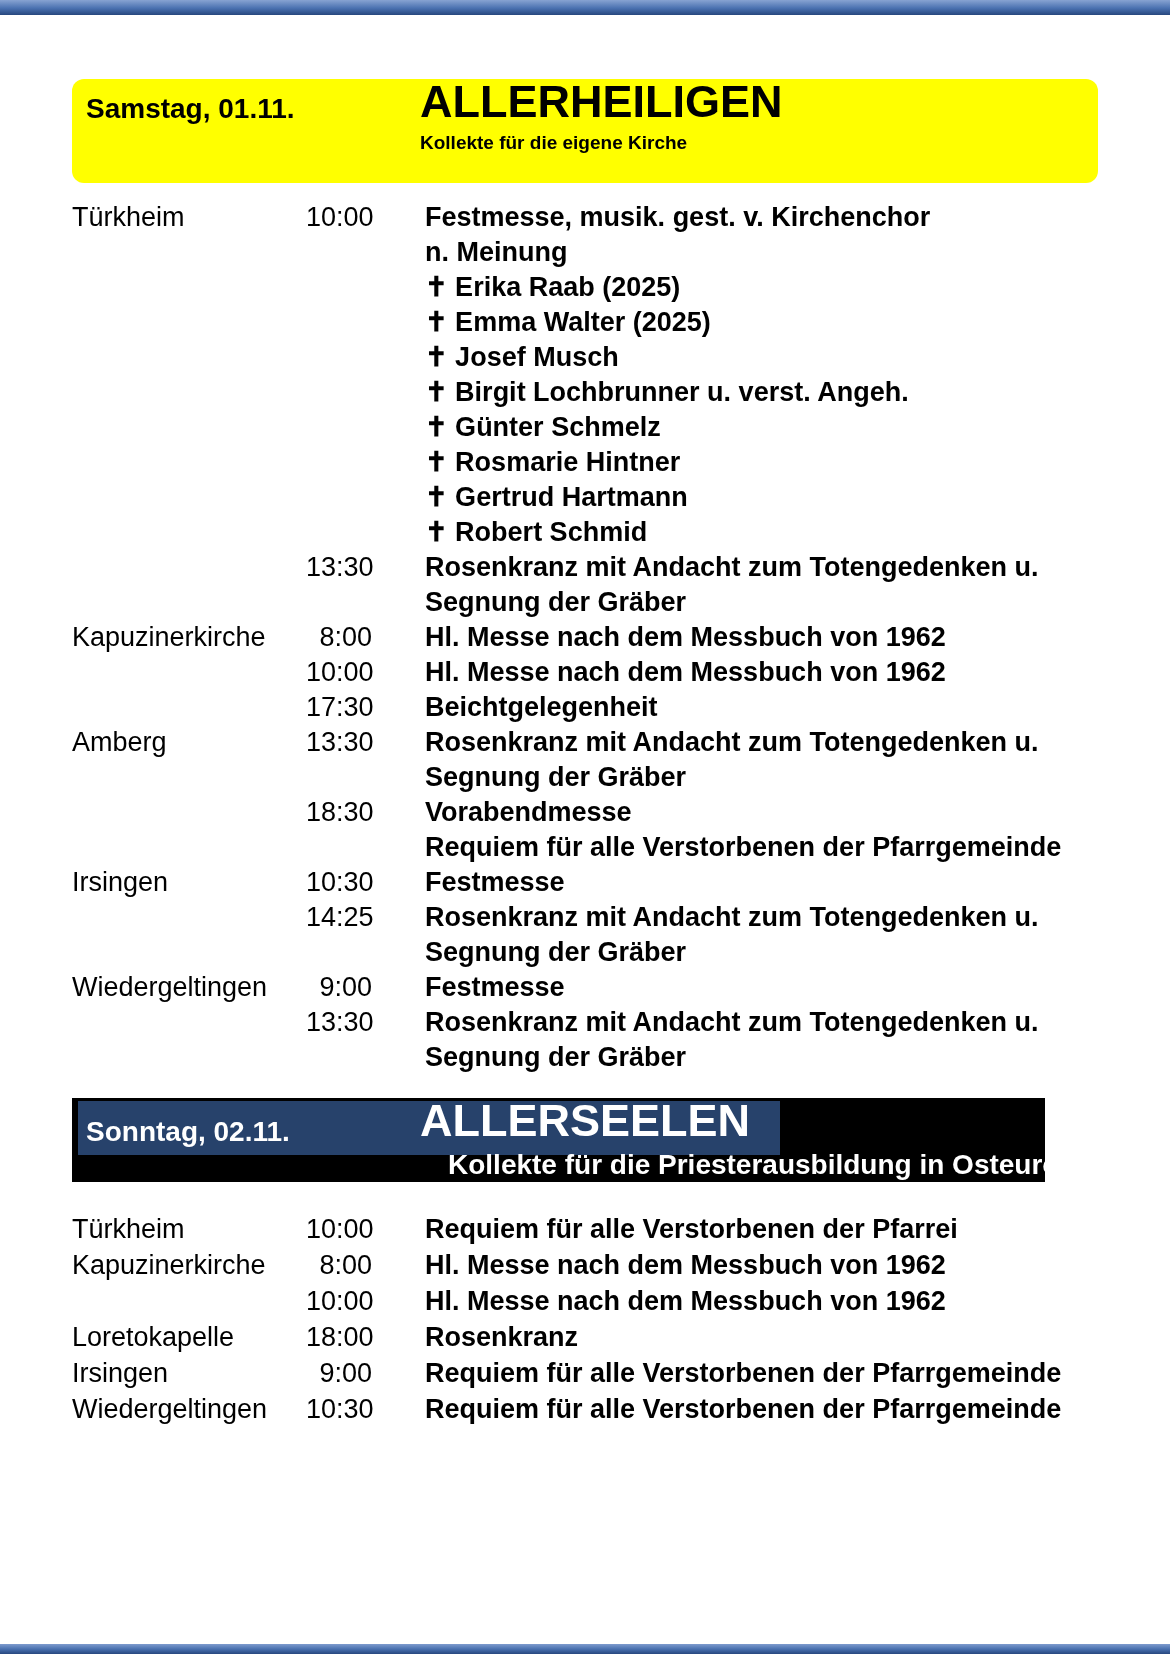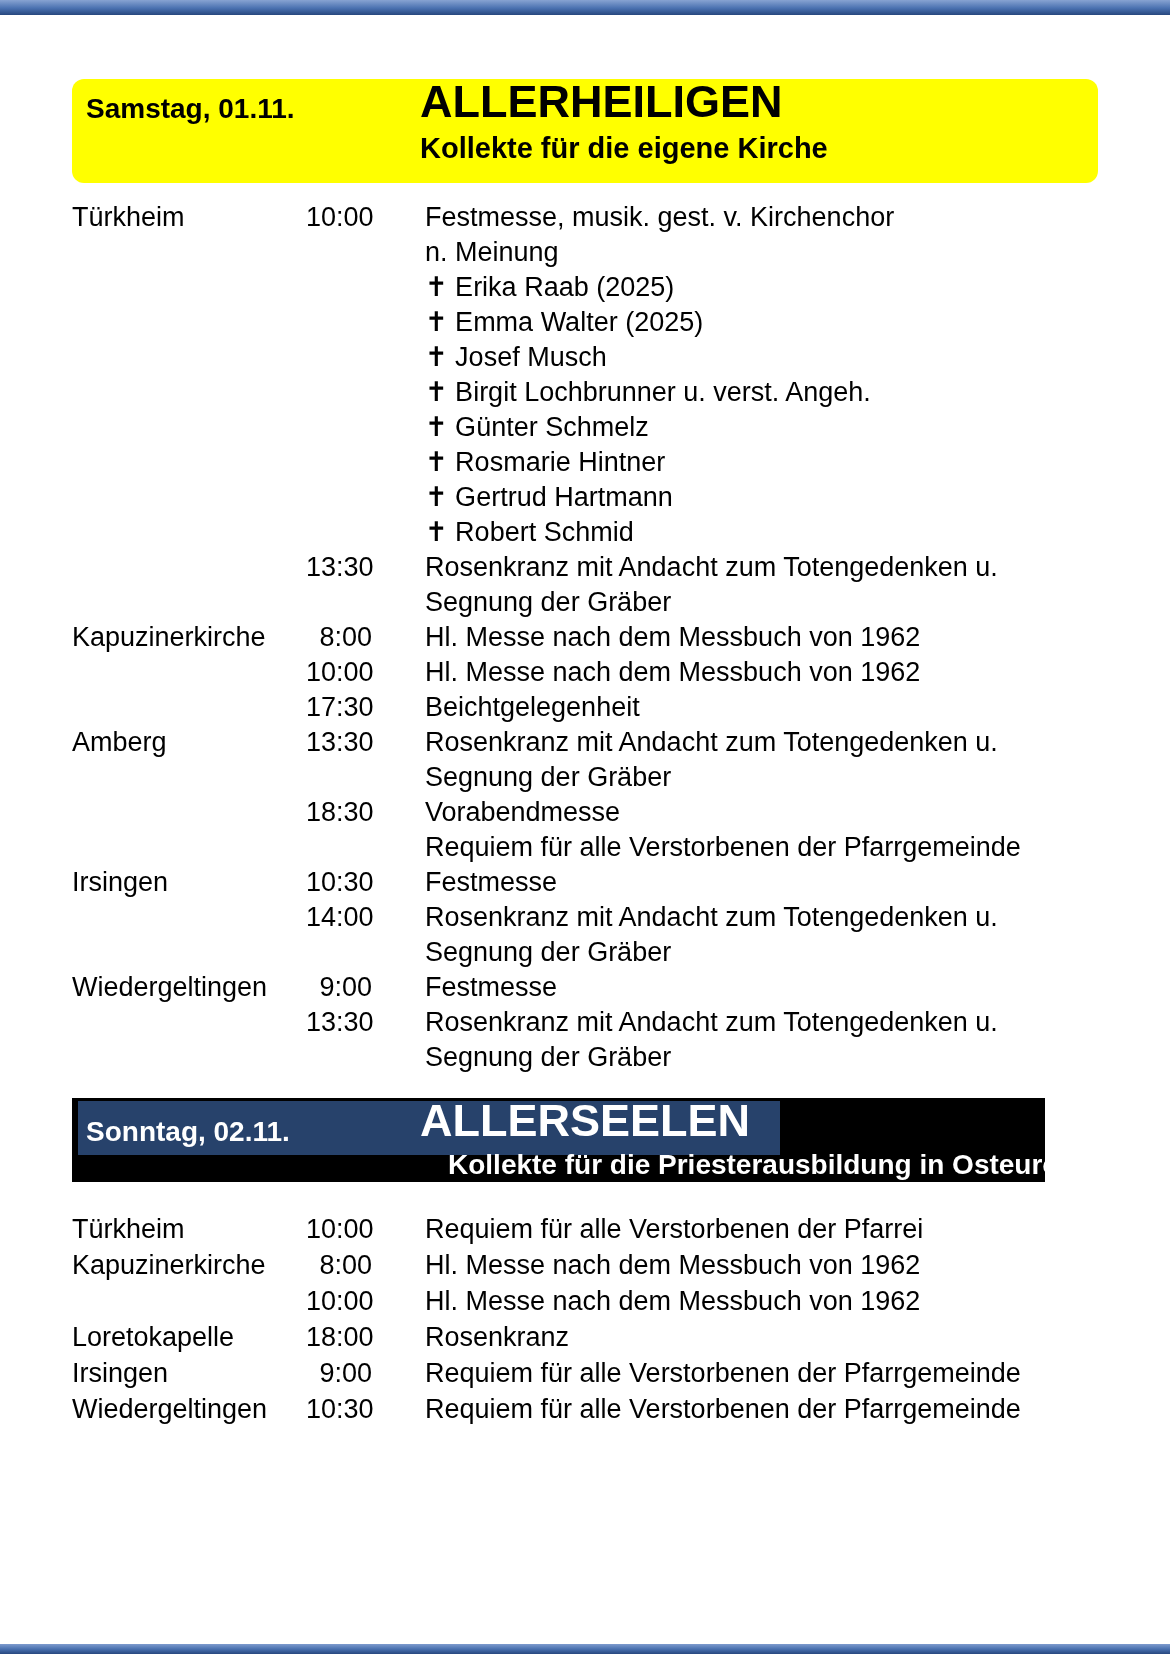--- a/index.html
+++ b/index.html
@@ -24,32 +24,32 @@
   .content{position:absolute;left:72px;top:79px;width:1039px;}
 
   
   .hdr{position:relative;}
   .hdr-yellow{width:1026px;height:104px;background:var(--header-yellow,#ff0);border-radius:12px;}
   .hdr-black{width:973px;height:84px;background:var(--band-black,#000);color:var(--band-text,#fff);margin-top:23px;}
   .navy-box{position:absolute;left:6px;top:3px;width:702px;height:54px;background:var(--band-navy,#27426b);}
   .day-label{position:absolute;left:14px;top:14px;font-size:28px;font-weight:bold;z-index:2;white-space:nowrap;}
   .hdr-black .day-label{top:18px;}
   .hdr-title{position:absolute;left:348px;top:-2px;font-size:45px;line-height:50px;font-weight:bold;z-index:2;white-space:nowrap;}
-  .hdr-sub{position:absolute;left:348px;top:53px;font-size:29px;font-weight:bold;z-index:2;white-space:nowrap;}
+  .hdr-sub{position:absolute;left:348px;top:53px;font-size:19px;font-weight:bold;z-index:2;white-space:nowrap;}
   .hdr-black .hdr-sub{top:51px;font-size:28px;margin-left:28px;}
 
   
   .rows{margin-top:17px;}
   .rows.sunday{margin-top:29px;}
   .srow{display:flex;align-items:flex-start;font-size:27px;line-height:35px;}
   .rows.sunday .srow{line-height:36px;}
   .loc{width:234px;font-weight:normal;white-space:nowrap;flex-shrink:0;}
   .time{width:66px;text-align:right;flex-shrink:0;white-space:nowrap;}
   .desc{margin-left:53px;}
-  .desc .line{white-space:nowrap;}
+  .desc .line{white-space:nowrap;font-weight:bold;}
 </style>
 </head>
 <body>
 
 <div class="page">
   <div class="bar-top"></div>
 
   <div class="content">
 
     <div class="hdr hdr-yellow">
@@ -122,21 +122,21 @@
         </div>
         <div class="srow">
           <div class="loc">Irsingen</div>
           <div class="time">10:30</div>
           <div class="desc">
             <div class="line">Festmesse</div>
           </div>
         </div>
         <div class="srow">
           <div class="loc"></div>
-          <div class="time">14:00</div>
+          <div class="time">14:25</div>
           <div class="desc">
             <div class="line">Rosenkranz mit Andacht zum Totengedenken u.</div>
             <div class="line">Segnung der Gräber</div>
           </div>
         </div>
         <div class="srow">
           <div class="loc">Wiedergeltingen</div>
           <div class="time">9:00</div>
           <div class="desc">
             <div class="line">Festmesse</div>

